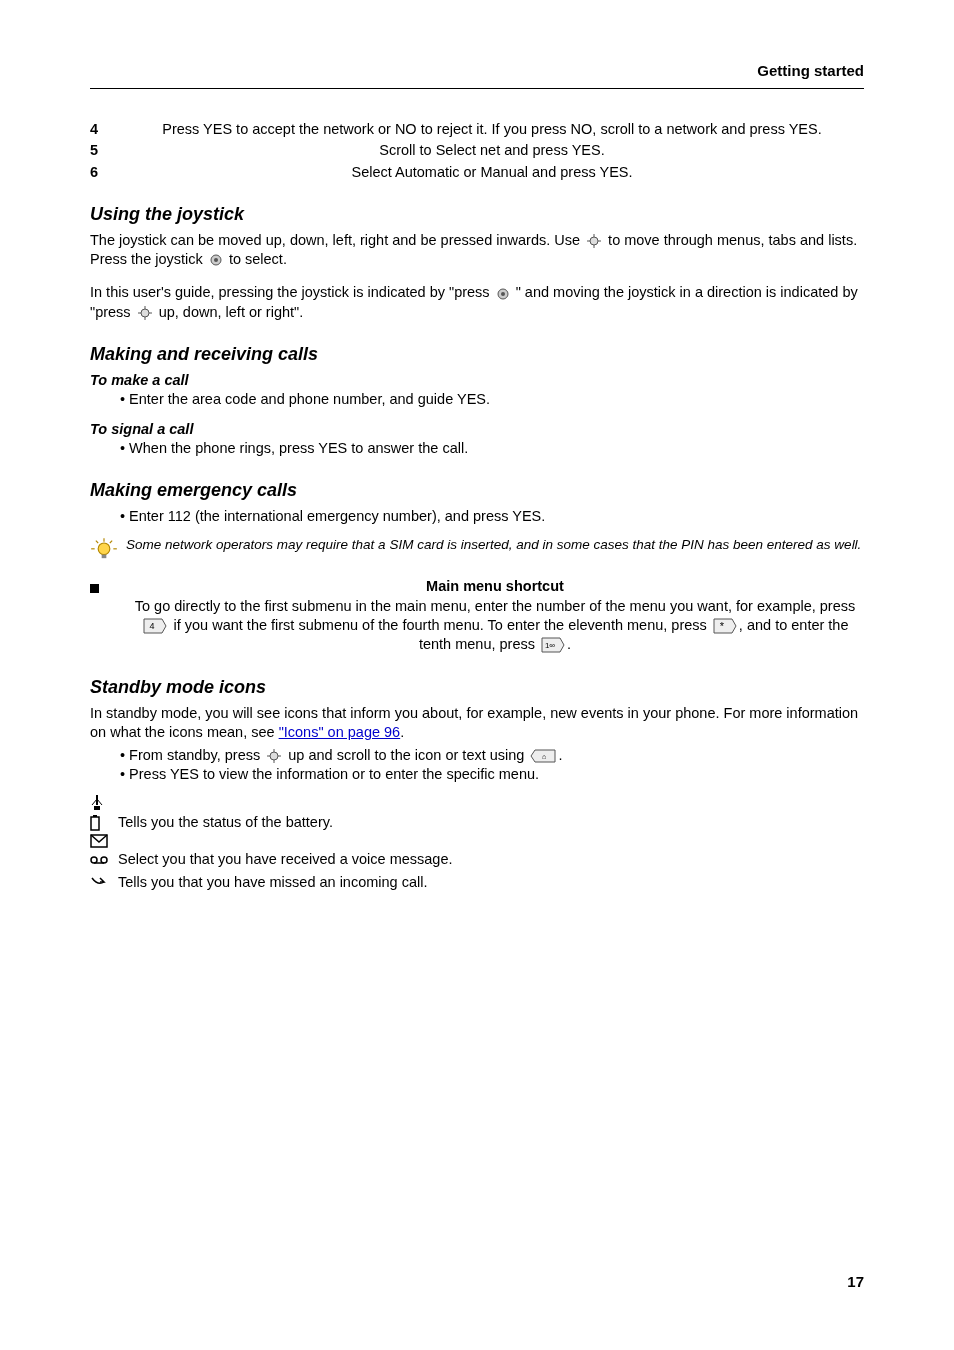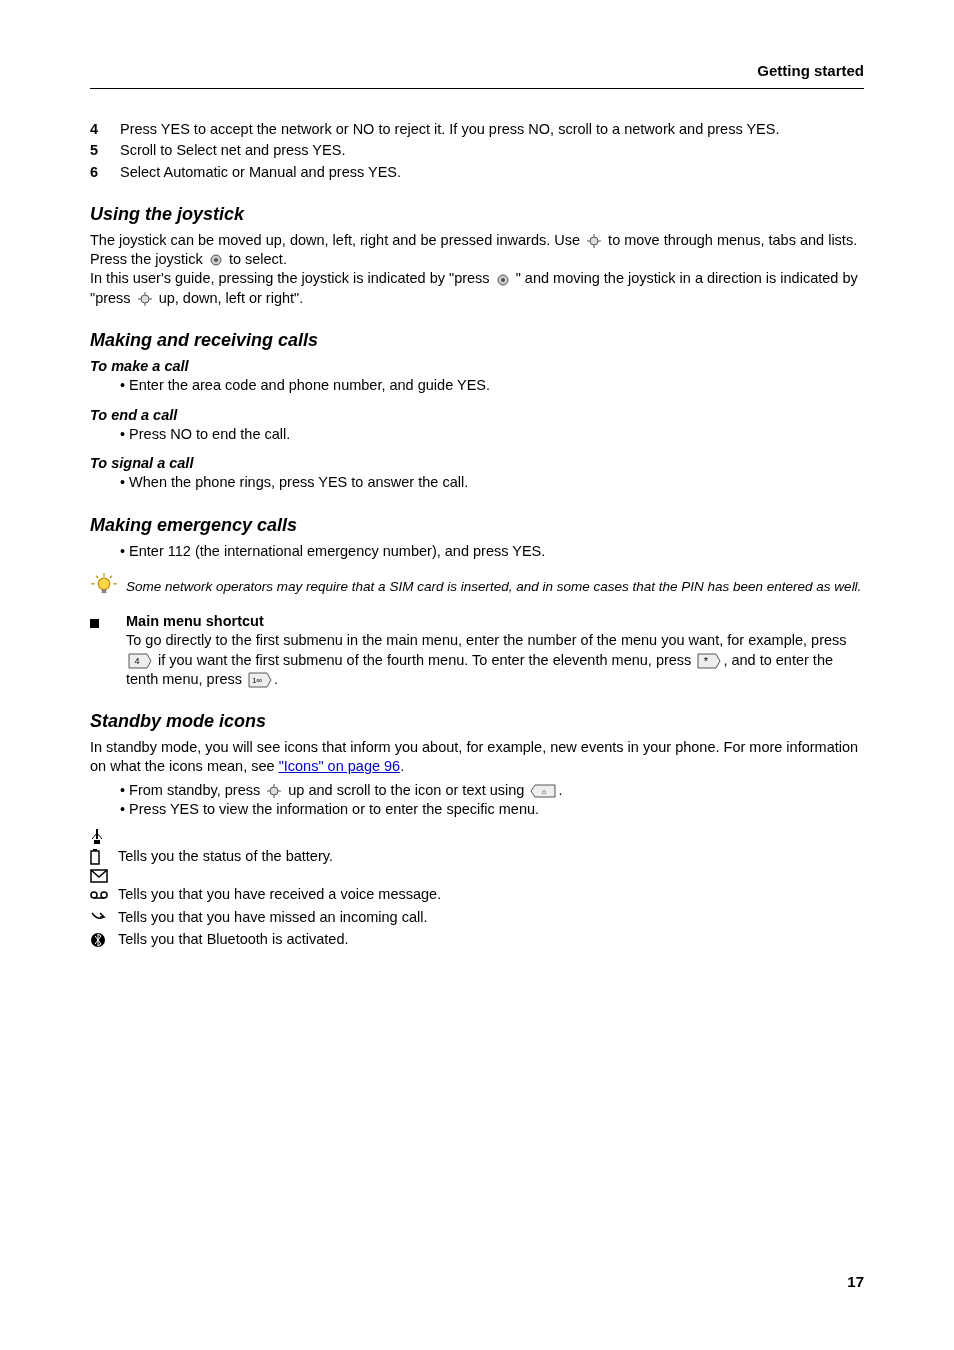--- a/index.html
+++ b/index.html
@@ -57,24 +57,24 @@
   .step-row, .plain-row, .icon-row {
     display: flex;
     align-items: flex-start;
     line-height: 1.33;
     margin-bottom: 2px;
   }
   .num-col {
     flex: 0 0 30px;
     font-weight: bold;
   }
-  .text-col { flex: 1; }
+  .text-col { flex: 1; text-align: center; }
   .indent { margin-left: 30px; }
   .para { line-height: 1.33; }
-  .tip-row { display: flex; align-items: center; margin-top: 10px; }
+  .tip-row { display: flex; align-items: flex-start; margin-top: 10px; }
   .tip-icon { flex: 0 0 36px; }
   .tip-icon svg { width: 28px; height: 28px; }
   .tip-text { flex: 1; font-style: italic; font-size: 13.5px; line-height: 1.3; }
   .bullet-row { display: flex; align-items: flex-start; margin-top: 10px; }
   .bullet-icon { flex: 0 0 36px; padding-top: 3px; }
   .bullet-icon .sq { width: 9px; height: 9px; background:#000; display:block; margin-top:4px;}
   .link { color: #0000cc; text-decoration: underline; }
   .inline-icon {
     display: inline-block;
     vertical-align: middle;
@@ -122,21 +122,21 @@
       </span>
       <span>to move through menus, tabs and lists. Press the joystick</span>
       <span class="inline-icon">
         <svg width="14" height="14" viewBox="0 0 14 14">
             <circle cx="7" cy="7" r="5" fill="#ccc" stroke="#555"></circle>
             <circle cx="7" cy="7" r="2" fill="#555"></circle>
           </svg>
       </span>
       <span>to select.</span>
     </div>
-    <div class="para" style="margin-top:0">
+    <div class="para" style="margin-top:14px">
       <span>In this user's guide, pressing the joystick is indicated by "press</span>
       <span class="inline-icon">
         <svg width="14" height="14" viewBox="0 0 14 14">
             <circle cx="7" cy="7" r="5" fill="#ccc" stroke="#555"></circle>
             <circle cx="7" cy="7" r="2" fill="#555"></circle>
           </svg>
       </span>
       <span>" and moving the joystick in a direction is indicated by "press</span>
       <span class="inline-icon">
         <svg width="16" height="16" viewBox="0 0 16 16">
@@ -146,24 +146,20 @@
             </g>
           </svg>
       </span>
       <span>up, down, left or right".</span>
     </div>
 
     <div class="section-title">Making and receiving calls</div>
     <div style="margin-bottom:10px">
       <div class="para"><b><i>To make a call</i></b></div>
       <div class="indent para">• <span>Enter the area code and phone number, and guide YES.</span></div>
-    </div>
-    <div style="margin-bottom:10px">
-      <div class="para"><b><i>To end a call</i></b></div>
-      <div class="indent para">• <span>Press NO to end the call.</span></div>
     </div>
     <div>
       <div class="para"><b><i>To signal a call</i></b></div>
       <div class="indent para">• <span>When the phone rings, press YES to answer the call.</span></div>
     </div>
 
     <div class="section-title">Making emergency calls</div>
     <div class="indent para">• <span>Enter 112 (the international emergency number), and press YES.</span></div>
 
     <div class="tip-row">
@@ -254,35 +250,26 @@
         </div>
     </div>
     <div class="icon-list-row">
       <div class="ic">
           <svg width="18" height="12" viewBox="0 0 18 12">
             <circle cx="4" cy="6" r="3" fill="none" stroke="#000" stroke-width="1.5"></circle>
             <circle cx="14" cy="6" r="3" fill="none" stroke="#000" stroke-width="1.5"></circle>
             <path d="M4 9 L14 9" stroke="#000" stroke-width="1.5"></path>
           </svg>
         </div>
-      <div>Tells you that you have received a voice message.</div>
+      <div>Select you that you have received a voice message.</div>
     </div>
     <div class="icon-list-row">
       <div class="ic">
           <svg width="16" height="14" viewBox="0 0 16 14">
             <path d="M2 2 Q8 10 14 6" stroke="#000" stroke-width="1.5" fill="none"></path>
             <path d="M10 2 L14 6 L10 6" stroke="#000" stroke-width="1.5" fill="none"></path>
           </svg>
         </div>
       <div>Tells you that you have missed an incoming call.</div>
     </div>
-    <div class="icon-list-row">
-      <div class="ic">
-          <svg width="16" height="16" viewBox="0 0 16 16">
-            <circle cx="8" cy="8" r="7" fill="#000"></circle>
-            <path d="M5 4 L11 12 L8 14 L8 2 L11 4 L5 12" stroke="#fff" stroke-width="1" fill="none"></path>
-          </svg>
-        </div>
-      <div>Tells you that Bluetooth is activated.</div>
-    </div>
 
   </div>
 </div>
 
 </body></html>

